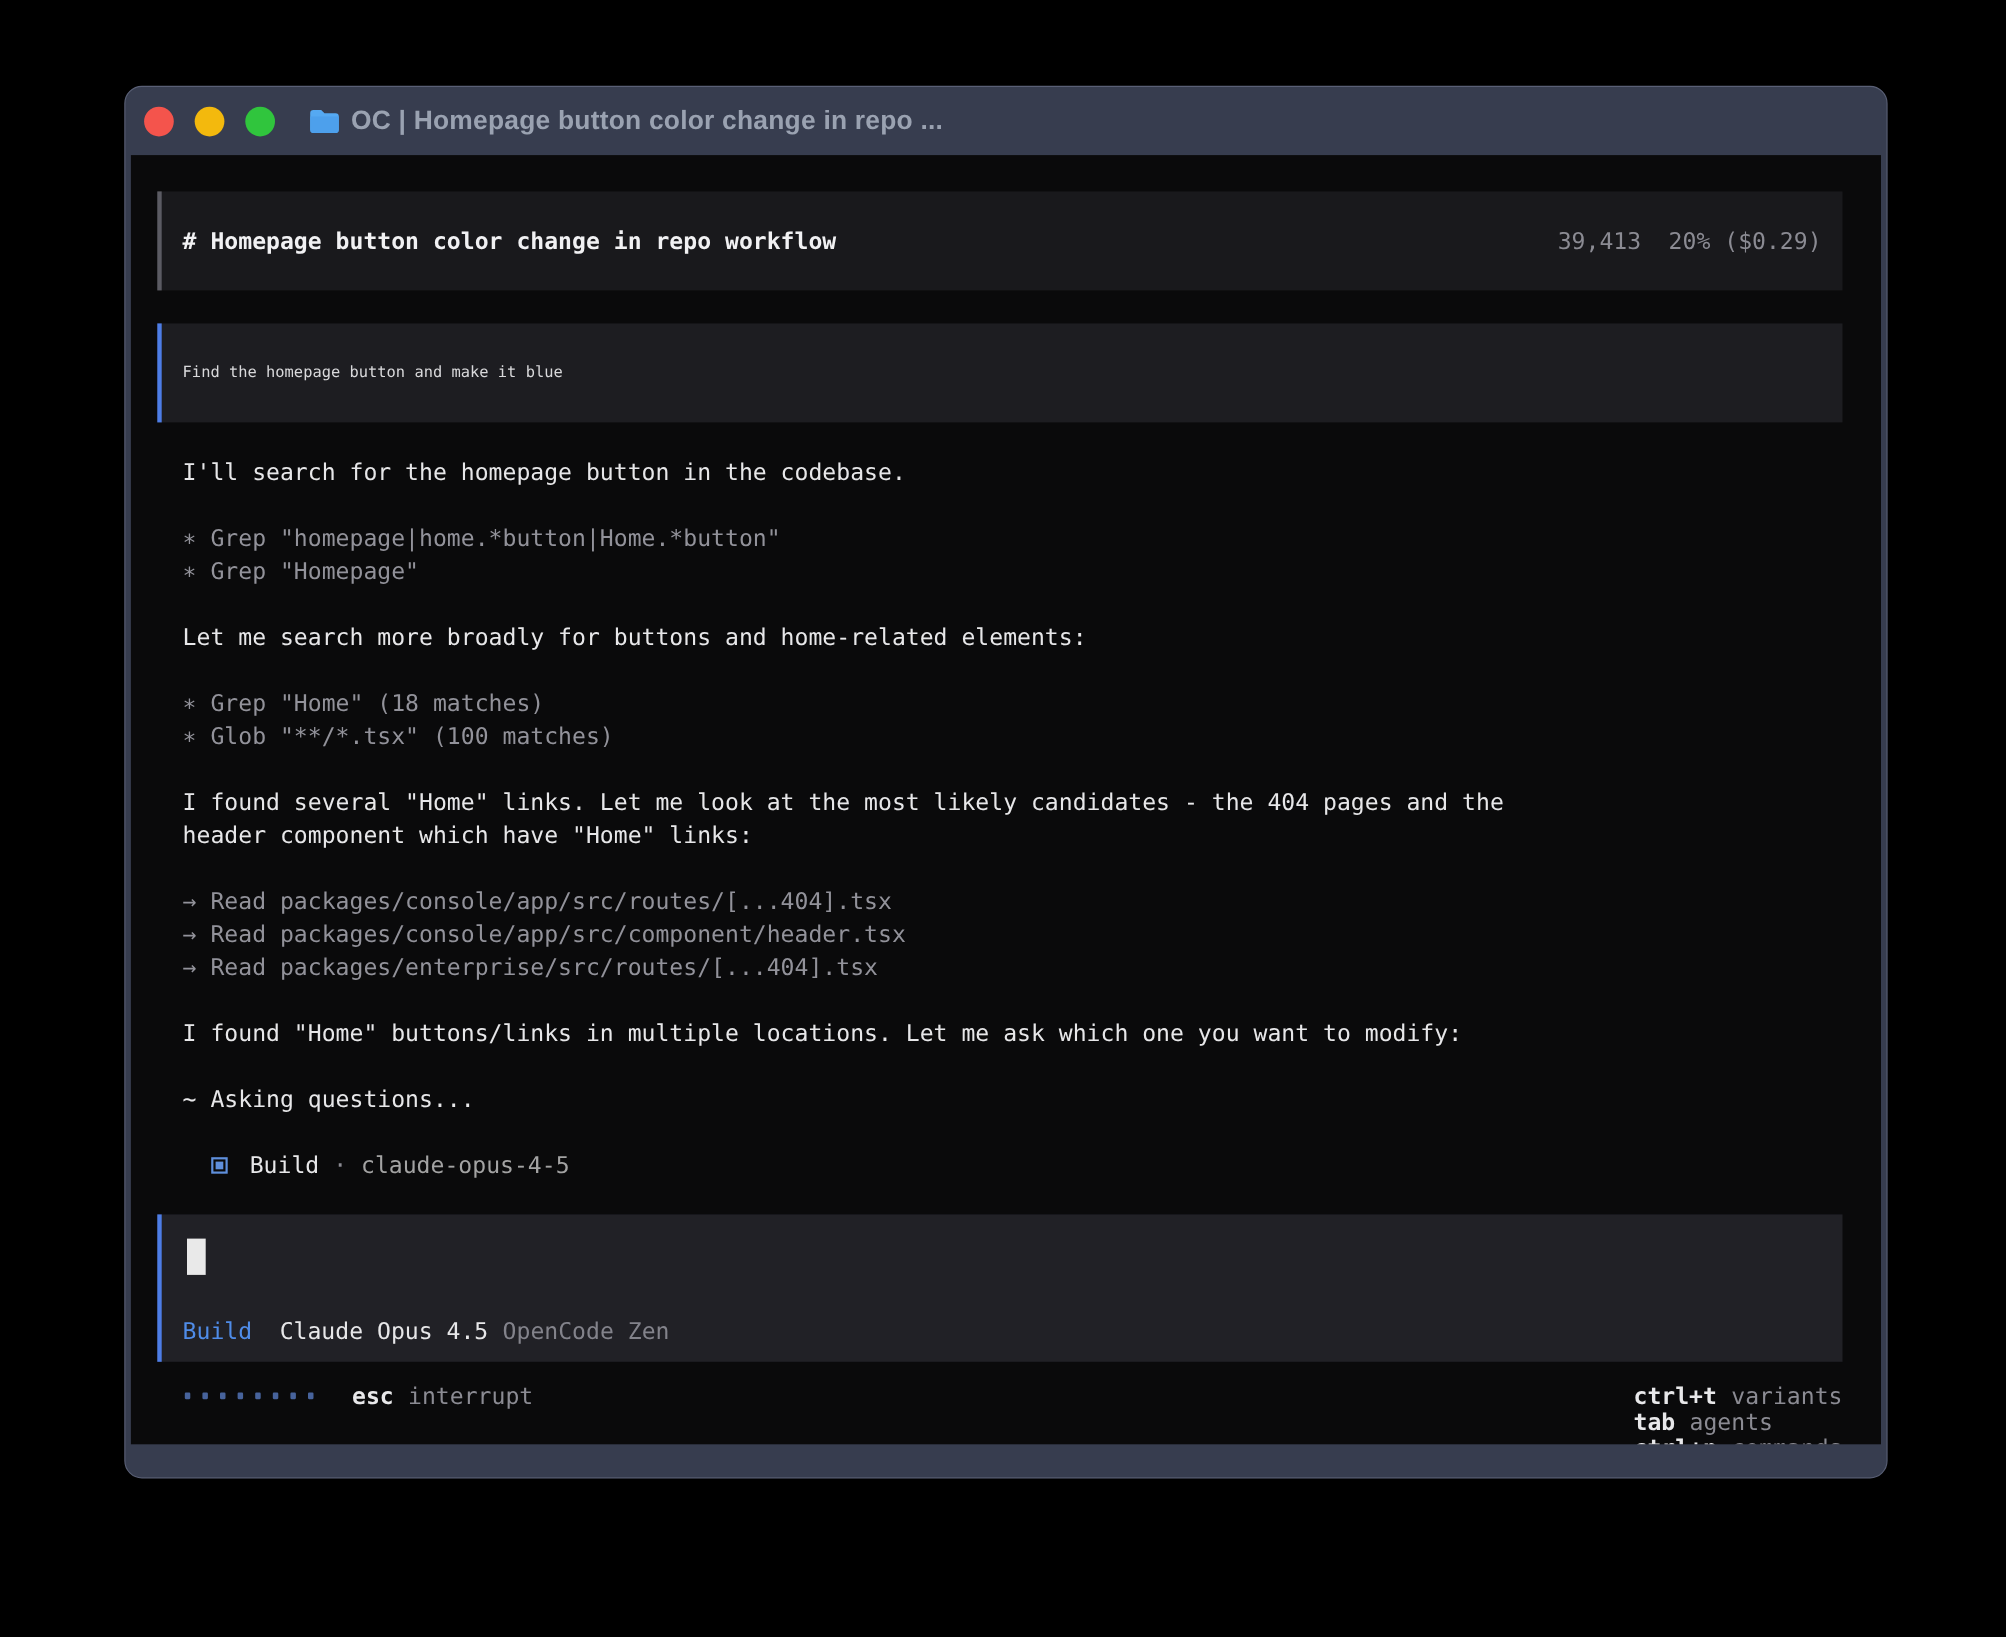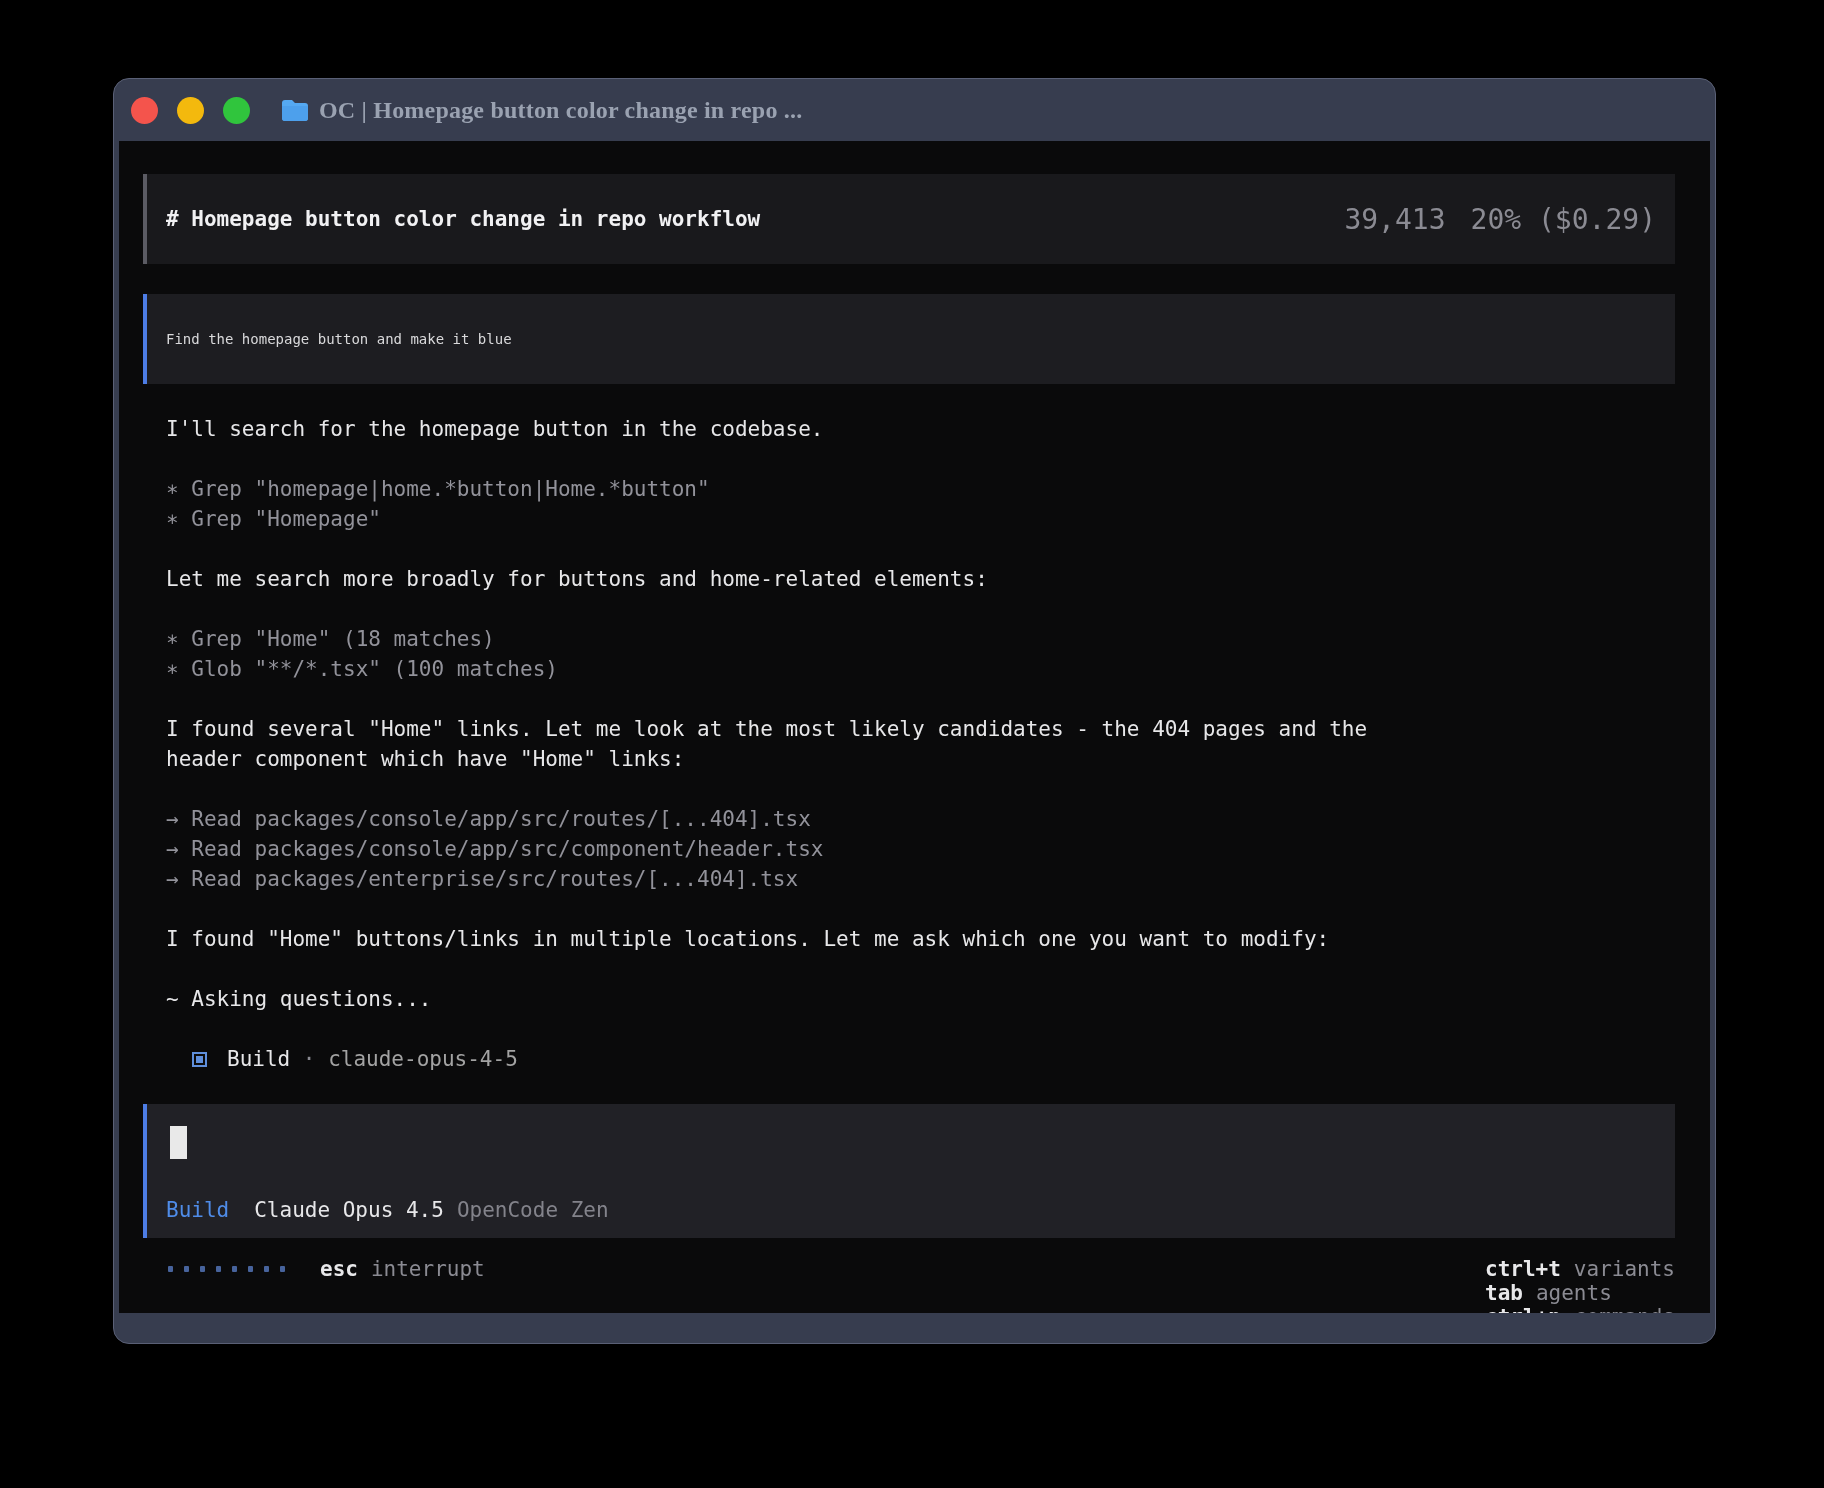--- a/index.html
+++ b/index.html
@@ -14,38 +14,38 @@
   .titlebar {
     height:62px; display:flex; align-items:center; padding-left:17px;
   }
   .lights { display:flex; gap:19px; }
   .light { width:27px; height:27px; border-radius:50%; }
   .light.red    { background:#f4544c; }
   .light.yellow { background:#f3b90d; }
   .light.green  { background:#30c53d; }
   .folder { margin-left:31px; width:28px; height:22px; position:relative; }
   .titlebar-title {
-    margin-left:10px; font-family:Liberation Serif, serif;
+    margin-left:10px; font-family:Liberation Sans, sans-serif;
     font-weight:bold; font-size:24px; color:#9aa2b1; letter-spacing:0.2px;
     white-space:nowrap;
   }
 
   .terminal {
     position:absolute; left:5px; right:5px; top:62px; bottom:30px;
     background:#0a0a0b; overflow:hidden;
   }
 
   .block { margin-left:24px; margin-right:35px; }
   .header-block {
     margin-top:33px; height:90px; background:#19191c;
     border-left:4px solid #5b5b63; padding:0 19px;
     display:flex; align-items:center; justify-content:space-between;
   }
   .header-title { font-size:21px; font-weight:bold; color:#f1f1f3; white-space:pre; }
-  .header-stats { font-size:28px; color:#8b8b93; display:flex; gap:25px; white-space:pre; }
+  .header-stats { font-size:21px; color:#8b8b93; display:flex; gap:25px; white-space:pre; }
 
   .user-block {
     margin-top:30px; height:90px; background:#1d1d21;
     border-left:4px solid #4d7de6; padding:0 19px;
     display:flex; align-items:center;
   }
   .user-text { font-size:14px; color:#d9d9db; white-space:pre; }
 
   .messages { margin:30px 35px 0 47px; font-size:21px; line-height:30px; }
   .para { margin-bottom:30px; }

